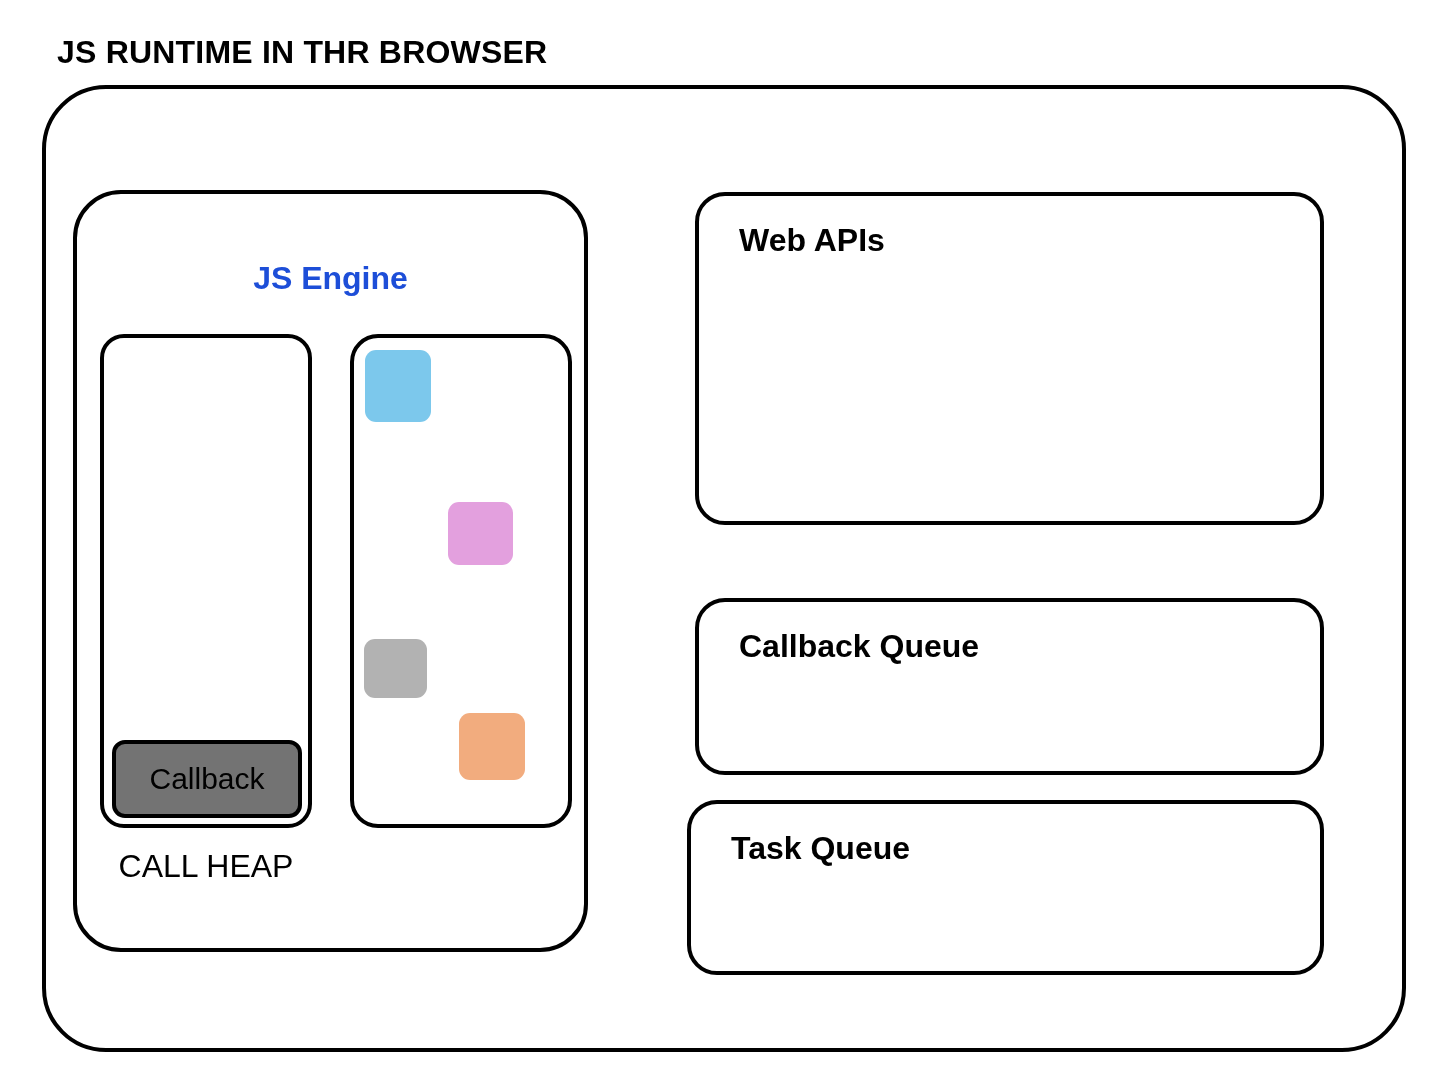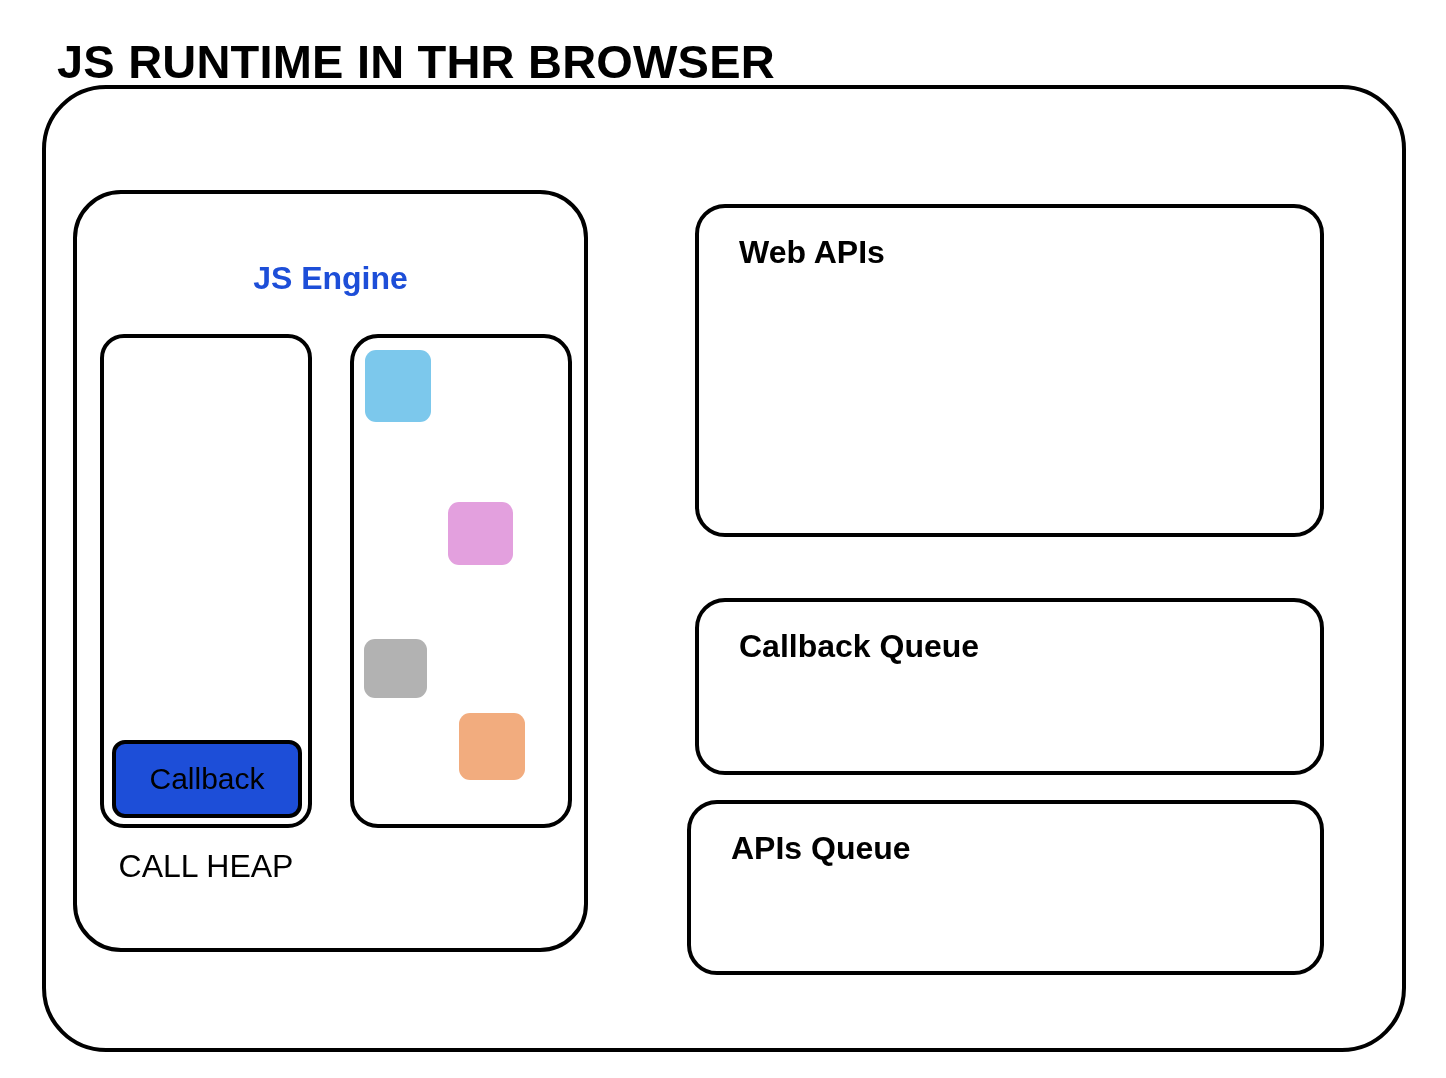--- a/index.html
+++ b/index.html
@@ -19,21 +19,21 @@
     height: 1078px;
     background: #ffffff;
     overflow: hidden;
   }
 
   
   .diagram-title {
     position: absolute;
     left: 57px;
     top: 34px;
-    font-size: 47px;
+    font-size: 32px;
     font-weight: bold;
     letter-spacing: 0.2px;
     color: #000000;
     white-space: nowrap;
   }
 
   
   .box {
     position: absolute;
     box-sizing: border-box;
@@ -135,21 +135,21 @@
     position: absolute;
     left: 40px;
     top: 26px;
     font-size: 32px;
     font-weight: bold;
     color: #000000;
     white-space: nowrap;
   }
   .web-apis {
     left: 695px;
-    top: 204px;
+    top: 192px;
     width: 629px;
     height: 333px;
     padding-left: 24px;
   }
   .callback-queue {
     left: 695px;
     top: 598px;
     width: 629px;
     height: 177px;
   }
@@ -167,36 +167,36 @@
 
   <div class="diagram-title">JS RUNTIME IN THR BROWSER</div>
 
   <div class="box browser-container"></div>
 
   <div class="box js-engine">
     <div class="js-engine-title">JS Engine</div>
   </div>
 
   <div class="box call-stack">
-    <div class="callback-frame" id="callback-frame" style="background: #1d4ed8; border-color: rgb(0, 0, 0);">Callback</div>
+    <div class="callback-frame" id="callback-frame" style="background: #737373; border-color: rgb(0, 0, 0);">Callback</div>
   </div>
   <div class="call-stack-label">CALL HEAP</div>
 
   <div class="box heap" id="heap-box">
       <div class="heap-block" style="left: 11px; top: 12px; width: 66px; height: 72px; background: rgb(124, 200, 236);"></div>
       <div class="heap-block" style="left: 94px; top: 164px; width: 65px; height: 63px; background: rgb(227, 160, 222);"></div>
       <div class="heap-block" style="left: 10px; top: 301px; width: 63px; height: 59px; background: rgb(178, 178, 178);"></div>
       <div class="heap-block" style="left: 105px; top: 375px; width: 66px; height: 67px; background: rgb(242, 172, 126);"></div>
     </div>
 
   <div class="box panel web-apis">
     <div class="panel-title">Web APIs</div>
   </div>
 
   <div class="box panel callback-queue">
     <div class="panel-title">Callback Queue</div>
   </div>
 
   <div class="box panel task-queue">
-    <div class="panel-title">APIs Queue</div>
+    <div class="panel-title">Task Queue</div>
   </div>
 
 </div>
 
 </body></html>

